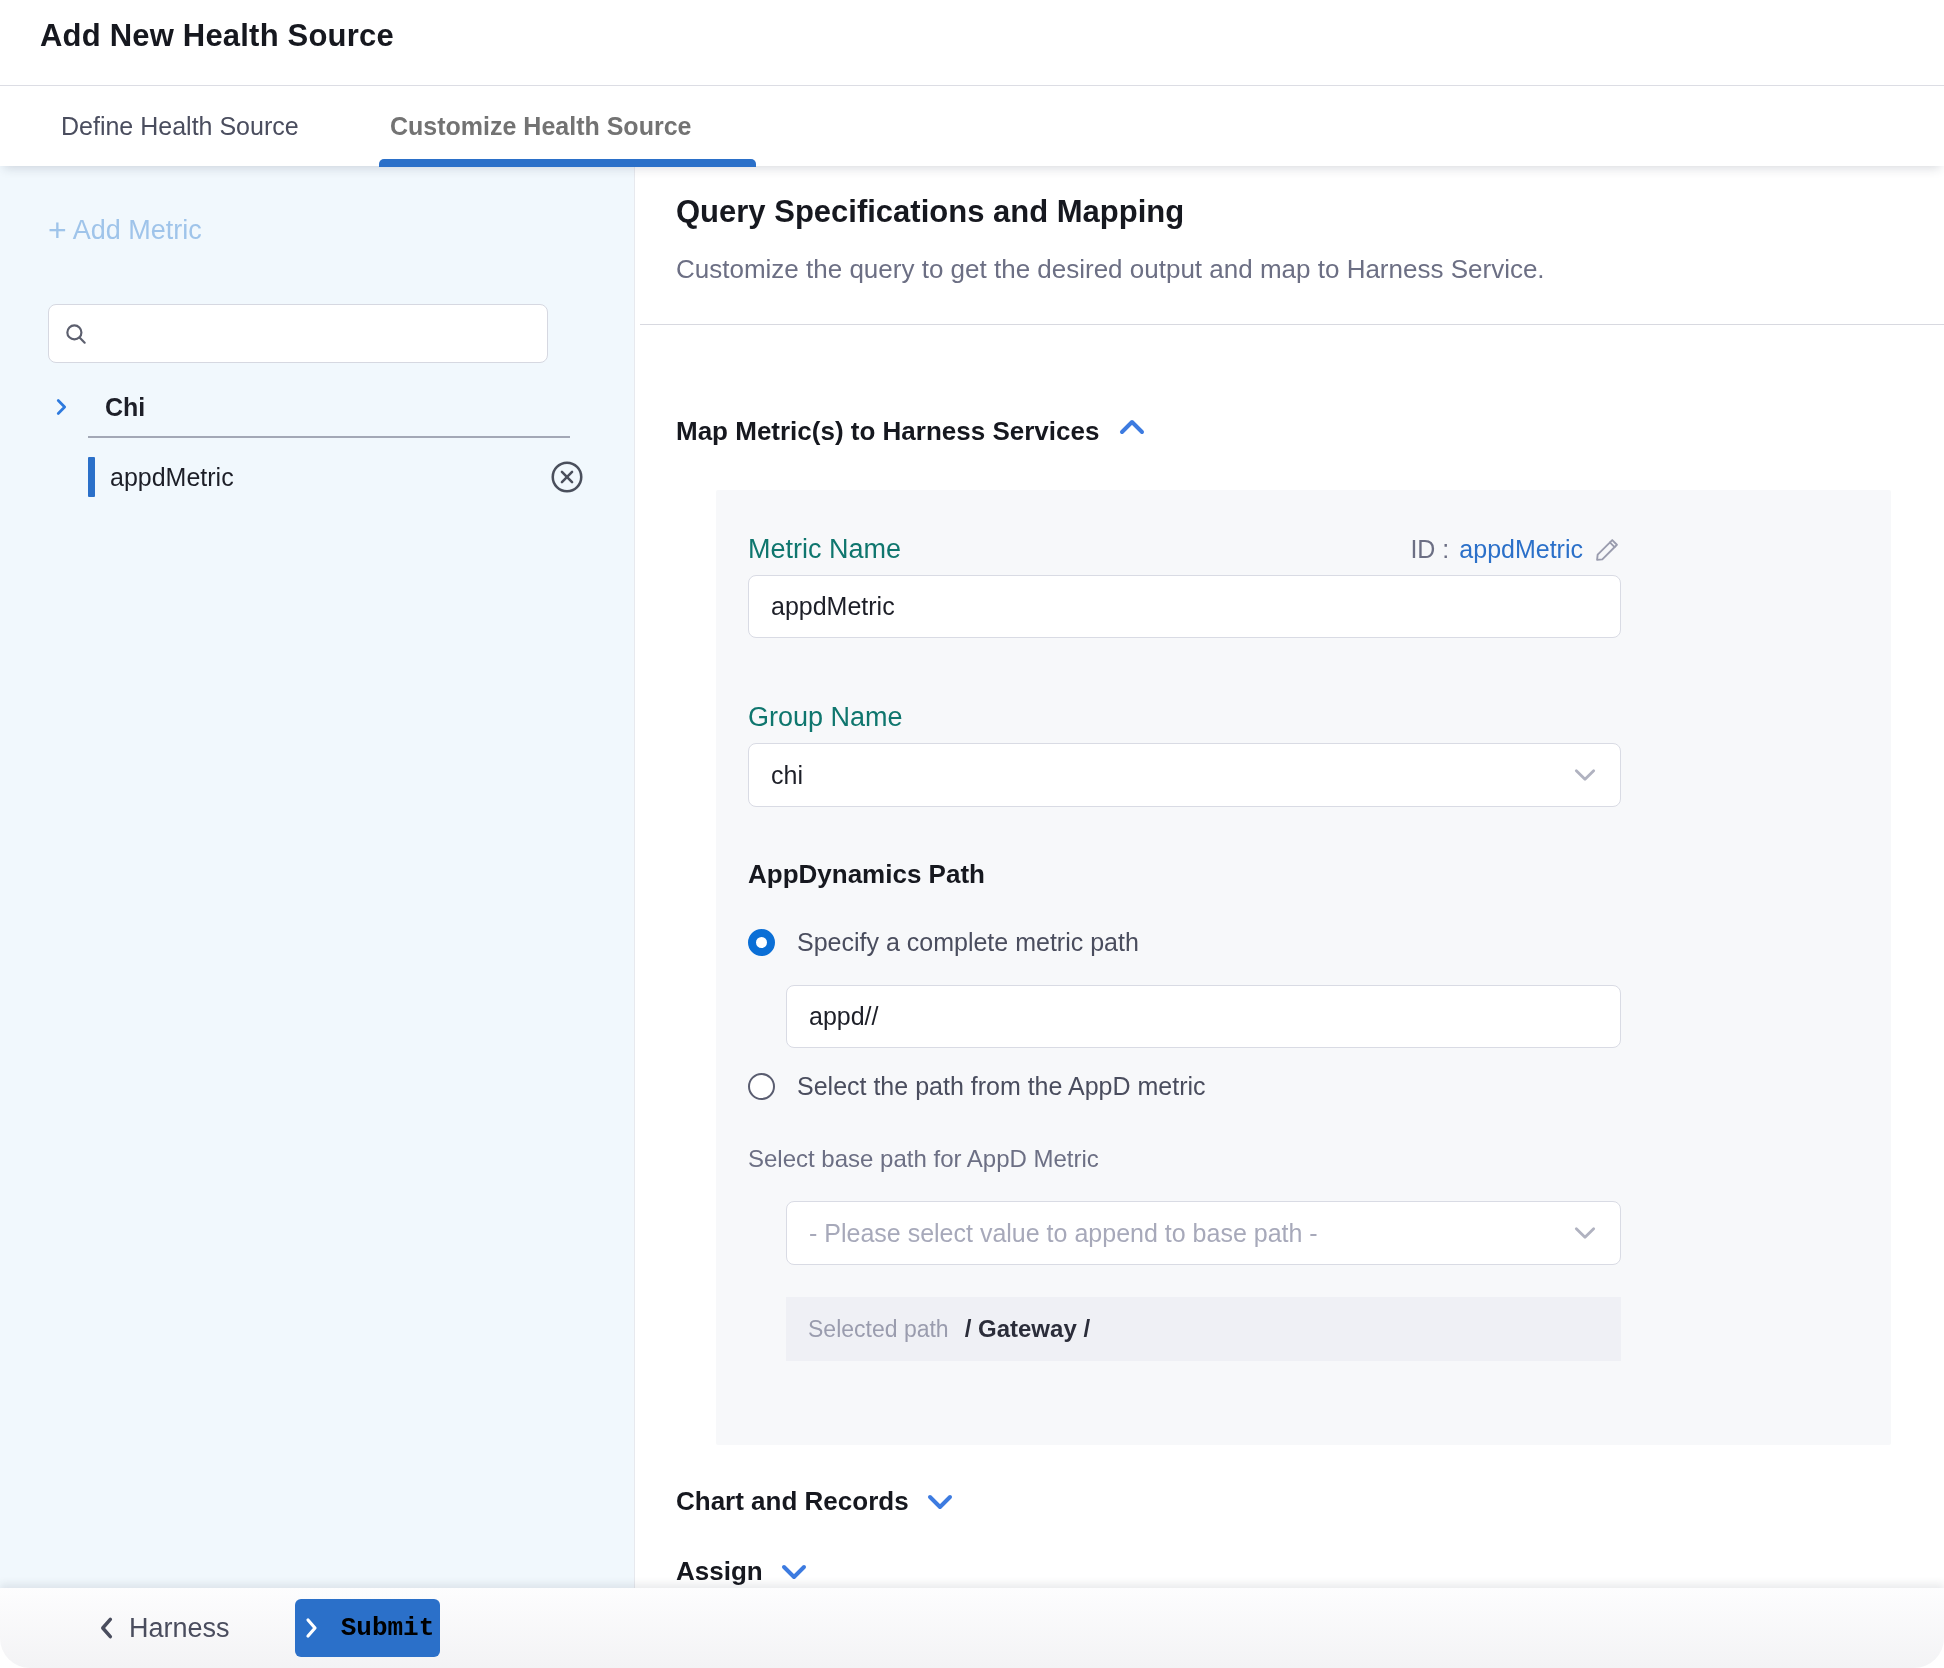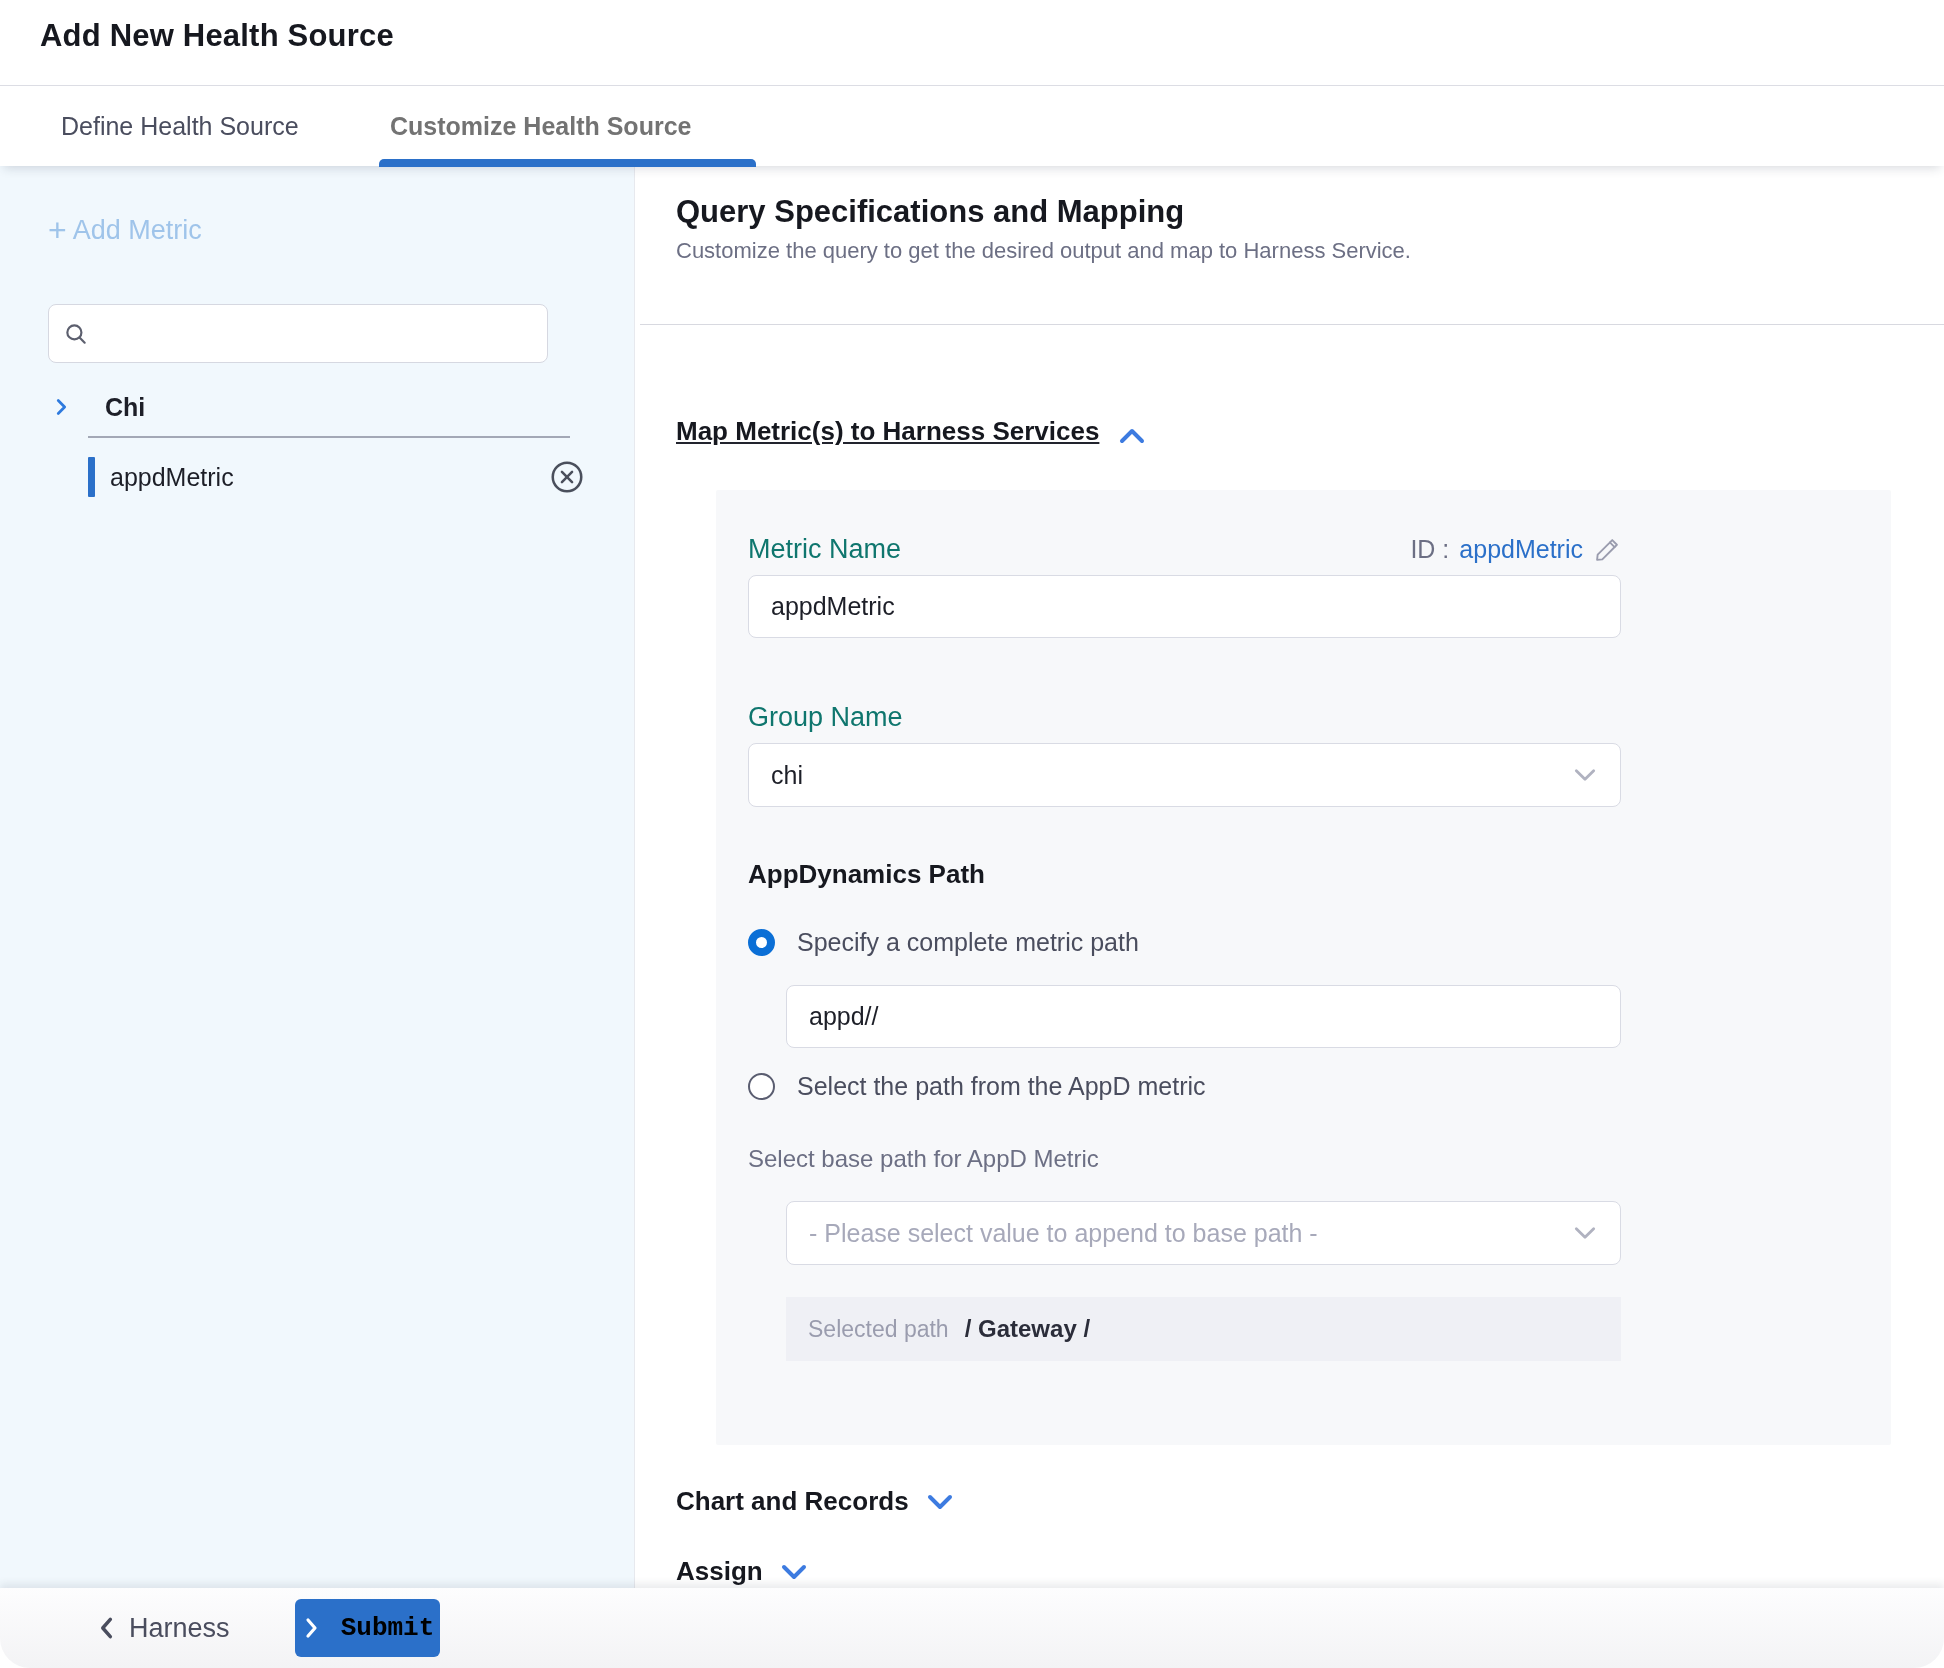--- a/index.html
+++ b/index.html
@@ -33,23 +33,23 @@
   .group-row{display:flex;align-items:center;height:58px;padding-left:50px;cursor:pointer;}
   .group-row .glabel{font-size:25px;font-weight:700;color:#1d1f28;margin-left:33px;}
   .group-divider{margin-left:88px;width:482px;height:0;border-top:2px solid #a3a8b6;}
   .metric-row{display:flex;align-items:center;height:62px;margin-top:8px;padding-left:88px;position:relative;cursor:pointer;}
   .metric-accent{position:absolute;left:88px;top:11px;width:7px;height:40px;background:#2b70c9;border-radius:1px;}
   .metric-label{font-size:25px;color:#1d1f28;margin-left:22px;}
   .metric-remove{position:absolute;right:48px;top:12px;width:38px;height:38px;cursor:pointer;}
   
   .main{position:absolute;left:636px;top:166px;right:0;bottom:80px;background:#fff;overflow:hidden;}
   .main-title{position:absolute;left:40px;top:28px;font-size:31px;font-weight:700;color:#16181f;}
-  .main-sub{position:absolute;left:40px;top:72px;font-size:22px;color:#6c6f84;}
+  .main-sub{position:absolute;left:40px;top:88px;font-size:26px;color:#6c6f84;}
   .main-divider{position:absolute;left:4px;top:158px;right:0;border-top:1px solid #d8d9e0;}
-  .section-head{position:absolute;left:40px;top:250px;display:flex;align-items:flex-end;gap:18px;cursor:pointer;text-decoration:underline;}
+  .section-head{position:absolute;left:40px;top:250px;display:flex;align-items:flex-start;gap:18px;cursor:pointer;}
   .section-head .stitle{font-size:26px;font-weight:700;color:#16181f;}
   .panel{position:absolute;left:80px;top:324px;width:1175px;height:955px;background:#f7f8fa;border-radius:2px;}
   .panel-inner{margin-left:32px;padding-top:44px;width:873px;}
   .field-row{display:flex;align-items:center;justify-content:space-between;margin-bottom:10px;}
   .flabel{font-size:27px;color:#0f766e;}
   .id-wrap{display:flex;align-items:center;gap:10px;font-size:25px;}
   .id-prefix{color:#6c6f84;}
   .id-link{color:#2b70c9;cursor:pointer;}
   .tbox{width:873px;height:63px;background:#fff;border:1px solid #d9dbe4;border-radius:8px;
     font-size:25px;color:#1d1f28;padding:0 22px;font-family:inherit;outline:none;}

